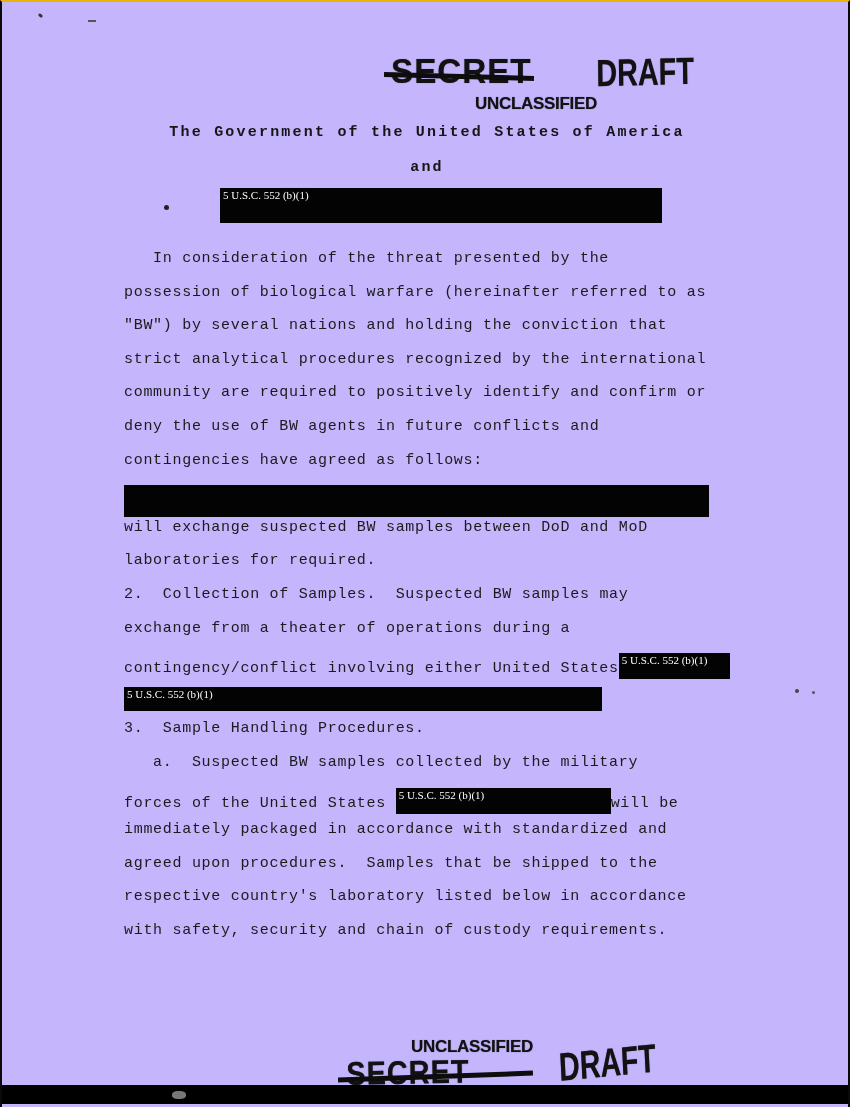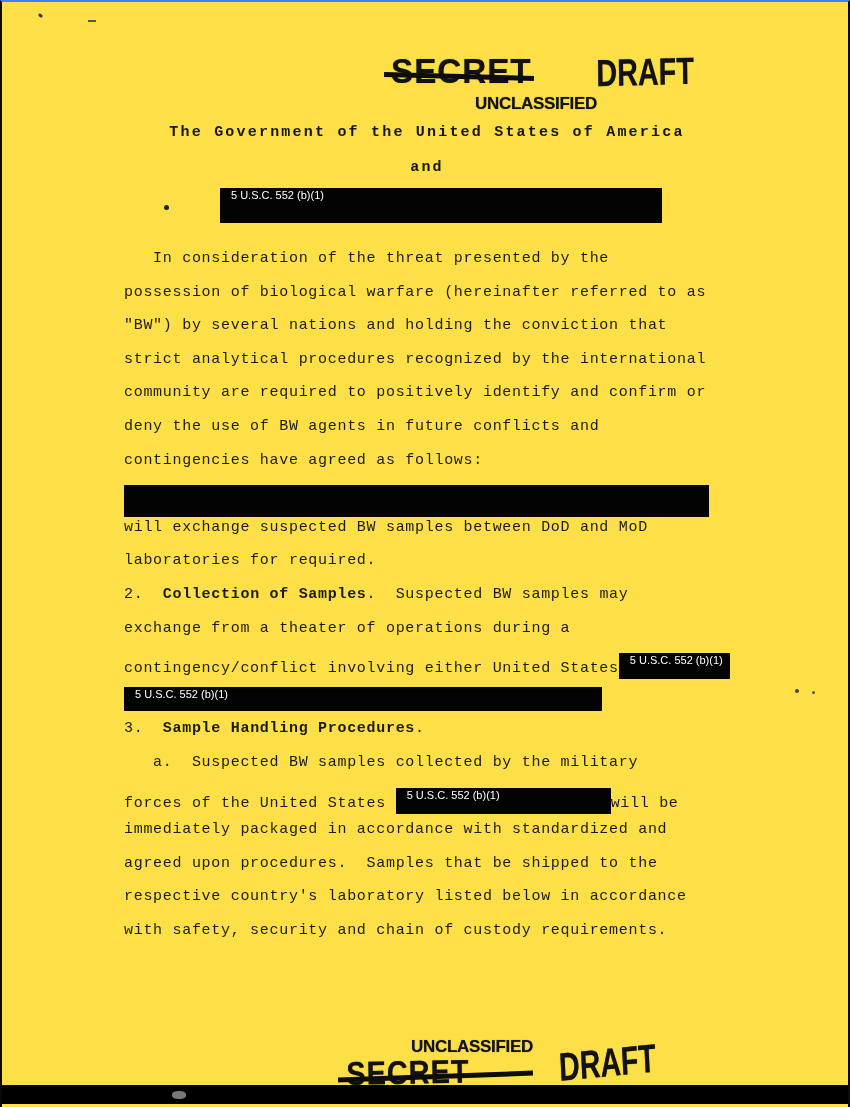--- a/index.html
+++ b/index.html
@@ -1,22 +1,22 @@
 <!DOCTYPE html>
 <html><head>
 <meta charset="utf-8">
 <style>
   * { margin:0; padding:0; box-sizing:border-box; }
   html,body { background:#ffffff; }
   .page {
     position:relative; width:850px; height:1107px;
-    background:#fde047;
+    background:#c4b5fd;
     border-left:2px solid #0a0a0a;
     border-right:2px solid #0a0a0a;
-    border-top:2px solid #3b82f6;
+    border-top:2px solid #eab308;
     overflow:hidden;
     font-family:"Liberation Mono", monospace;
     color:#1b1b1b;
   }
   .stamp {
     position:absolute;
     font-family:"Liberation Sans", sans-serif;
     font-weight:bold;
     color:#121212;
     white-space:nowrap;
@@ -38,31 +38,31 @@
     font-size:15px; letter-spacing:2.2px; color:#161616; white-space:pre;
   }
   .title-1 { top:122px; }
   .title-2 { top:157px; }
   .redaction-block {
     position:absolute; left:218px; top:186px; width:442px; height:35px;
     background:#030303;
   }
   .redaction-label {
     display:inline-block;
-    font-family:Liberation Sans, sans-serif;
+    font-family:Liberation Serif, serif;
     font-size:11px; color:#ffffff; letter-spacing:0;
-    padding:1px 0 0 11px; white-space:nowrap; vertical-align:top;
+    padding:1px 0 0 3px; white-space:nowrap; vertical-align:top;
     line-height:13px;
   }
   .doc-body {
     position:absolute; left:122px; top:248px; width:628px;
     font-size:15px; letter-spacing:0.7px;
   }
   .line { height:33.6px; white-space:pre; }
-  .line .bold { font-weight:bold;margin-top:24px; }
+  .line .bold { font-weight:normal;margin-top:24px; }
   .redaction {
     display:inline-block; background:#030303; height:26px;
     vertical-align:-7px; overflow:hidden;
   }
   .bottom-bar {
     position:absolute; left:0; bottom:3px; width:100%; height:19px;
     background:#000;
   }
   .speck { position:absolute; background:#333; border-radius:50%; }
   .speck-1 { left:36px;  top:12px;  width:5px;  height:3px; transform:rotate(40deg); }

